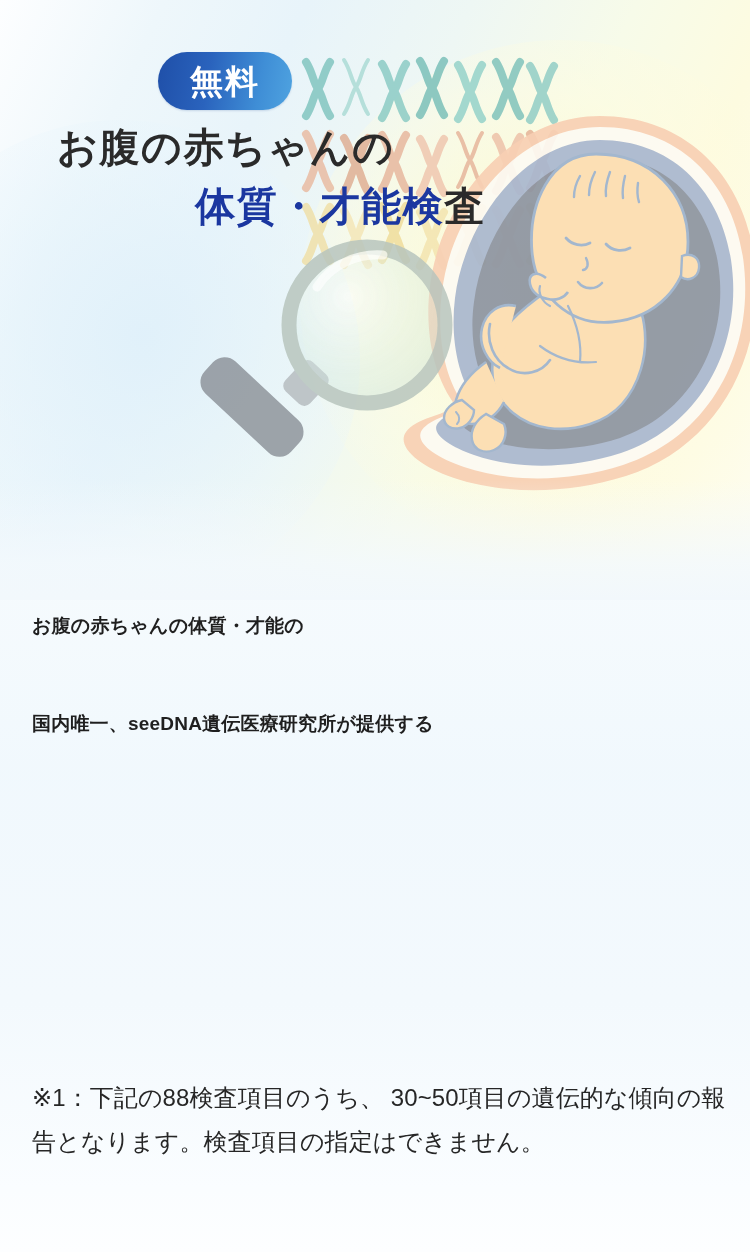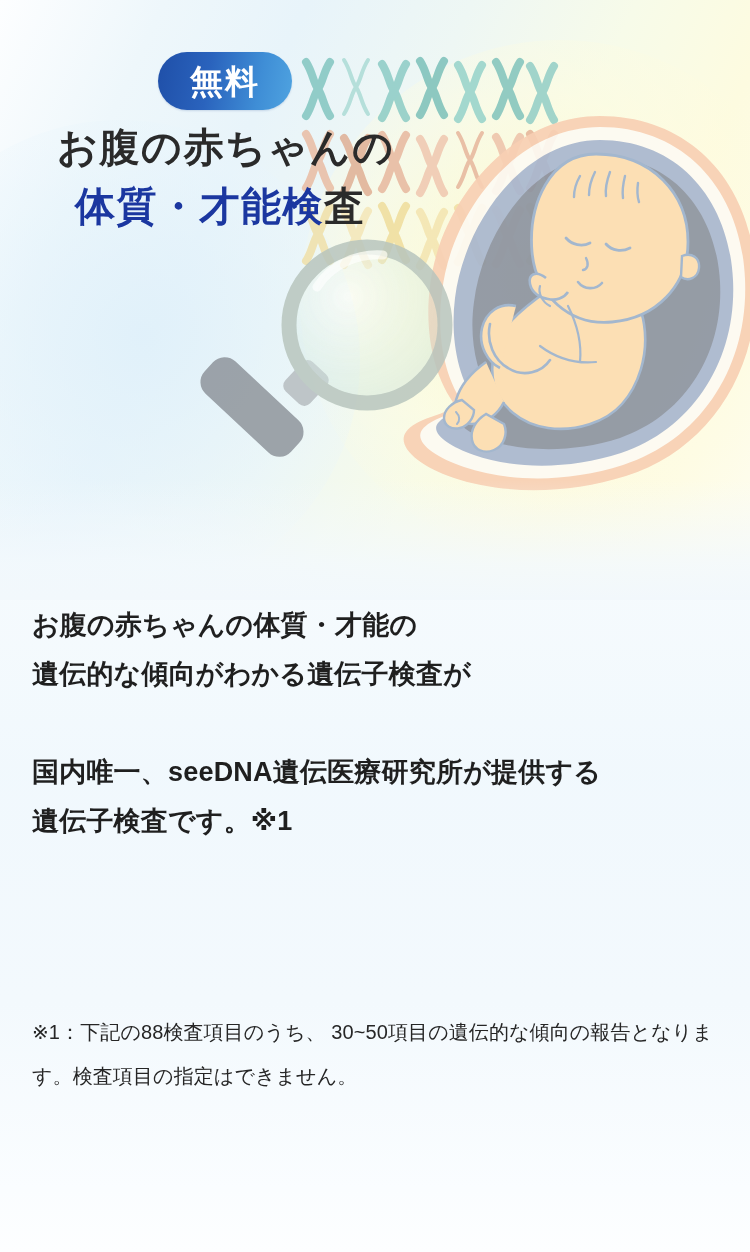--- a/index.html
+++ b/index.html
@@ -123,47 +123,47 @@
   }
   .title-line {
     font-size: 40px;
     font-weight: 700;
     line-height: 1.48;
     color: #2a2a2a;
     letter-spacing: 1.5px;
     white-space: nowrap;
   }
   .title-line-1 { padding-left: 57px; }
-  .title-line-2 { padding-left: 75px; }
+  .title-line-2 { padding-left: 75px; text-align: center; }
   .title-accent { color: #1b37a0; }
 
   
   .body-copy {
     position: absolute;
     left: 32px; top: 601px;
     width: 690px;
     z-index: 5;
   }
   .copy-line {
-    font-size: 27px;
+    font-size: 19px;
     font-weight: 700;
     line-height: 49px;
     color: #1f1f1f;
     letter-spacing: 0.2px;
     white-space: nowrap;
   }
   .copy-accent { color: #1b37a0; }
   .copy-gap { height: 49px; }
 
   
   .footnote {
     position: absolute;
-    left: 32px; top: 990px;
+    left: 32px; top: 1052px;
     width: 694px;
-    font-size: 20px;
+    font-size: 24px;
     font-weight: 400;
     line-height: 44px;
     color: #262626;
     letter-spacing: 0.1px;
     z-index: 5;
   }
 </style>
 </head>
 <body>
 
@@ -369,21 +369,19 @@
   <div class="hero-title">
     <div class="title-line title-line-1">お腹の赤ちゃんの</div>
     <div class="title-line title-line-2"><span class="title-accent">体質・才能検</span><span>査</span></div>
   </div>
 
   <div class="hero-fade"></div>
 </section>
 
 <div class="body-copy">
   <div class="copy-line">お腹の赤ちゃんの体質・才能の</div>
-  <div class="copy-line">遺伝的な傾向がわかる遺伝子検査が</div>
 
   <div class="copy-gap"></div>
 
   <div class="copy-line">国内唯一、seeDNA遺伝医療研究所が提供する</div>
-  <div class="copy-line">遺伝子検査です。※1</div>
 </div>
 
 <p class="footnote">※1：下記の88検査項目のうち、 30~50項目の遺伝的な傾向の報告となります。検査項目の指定はできません。</p>
 
 </body></html>

